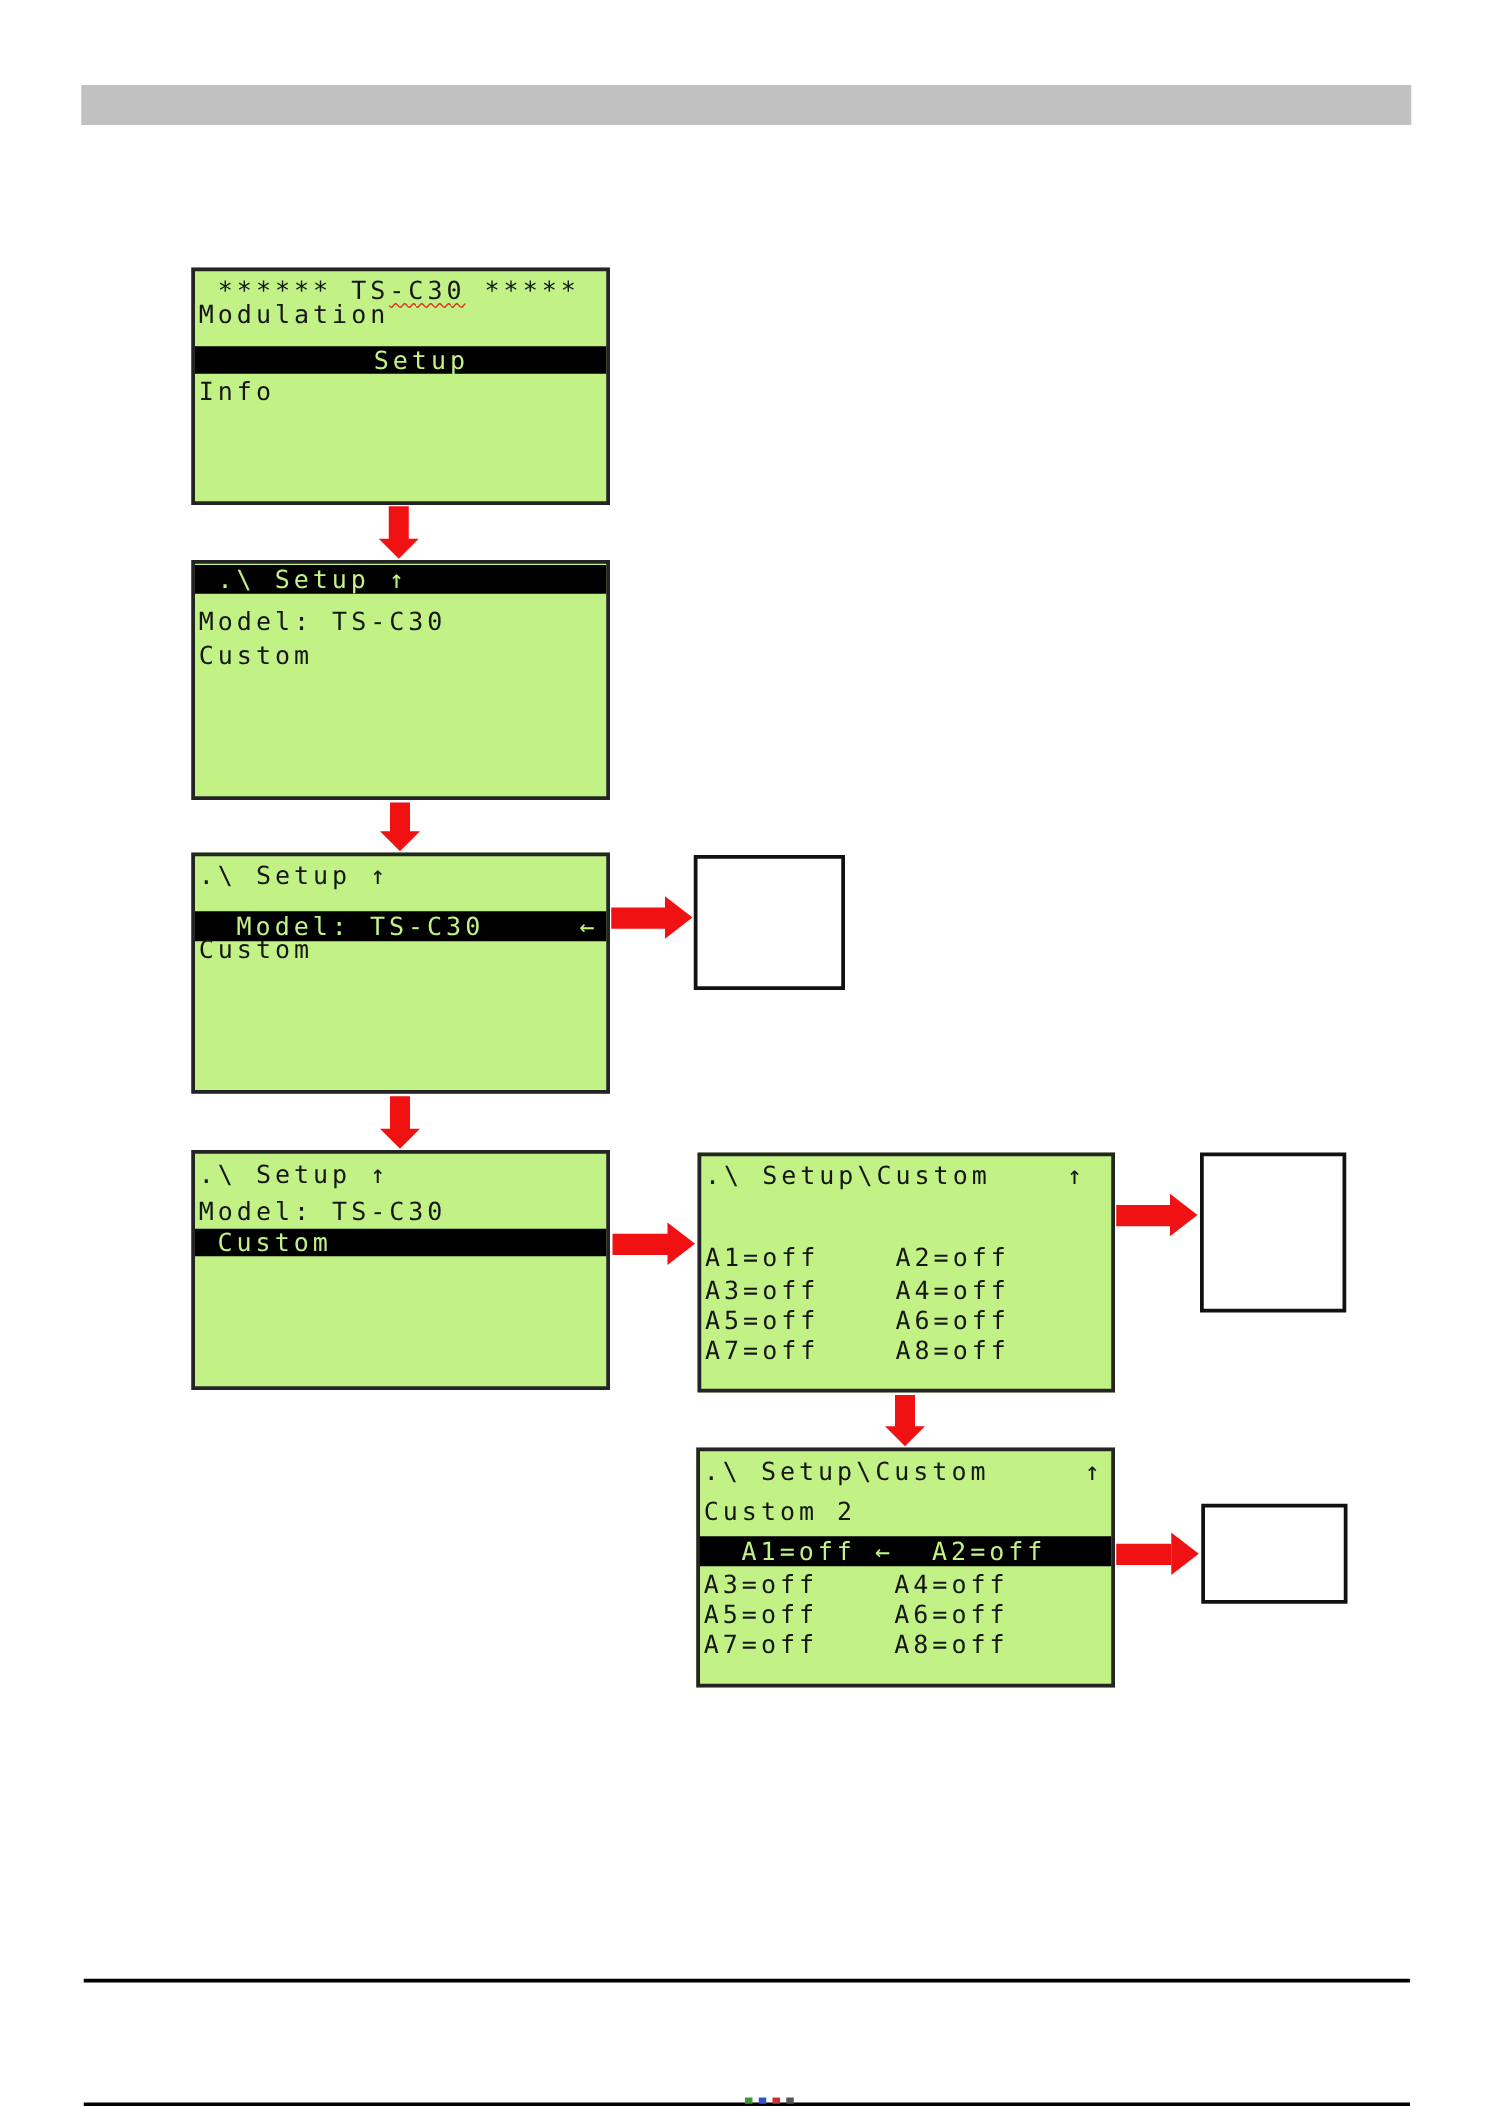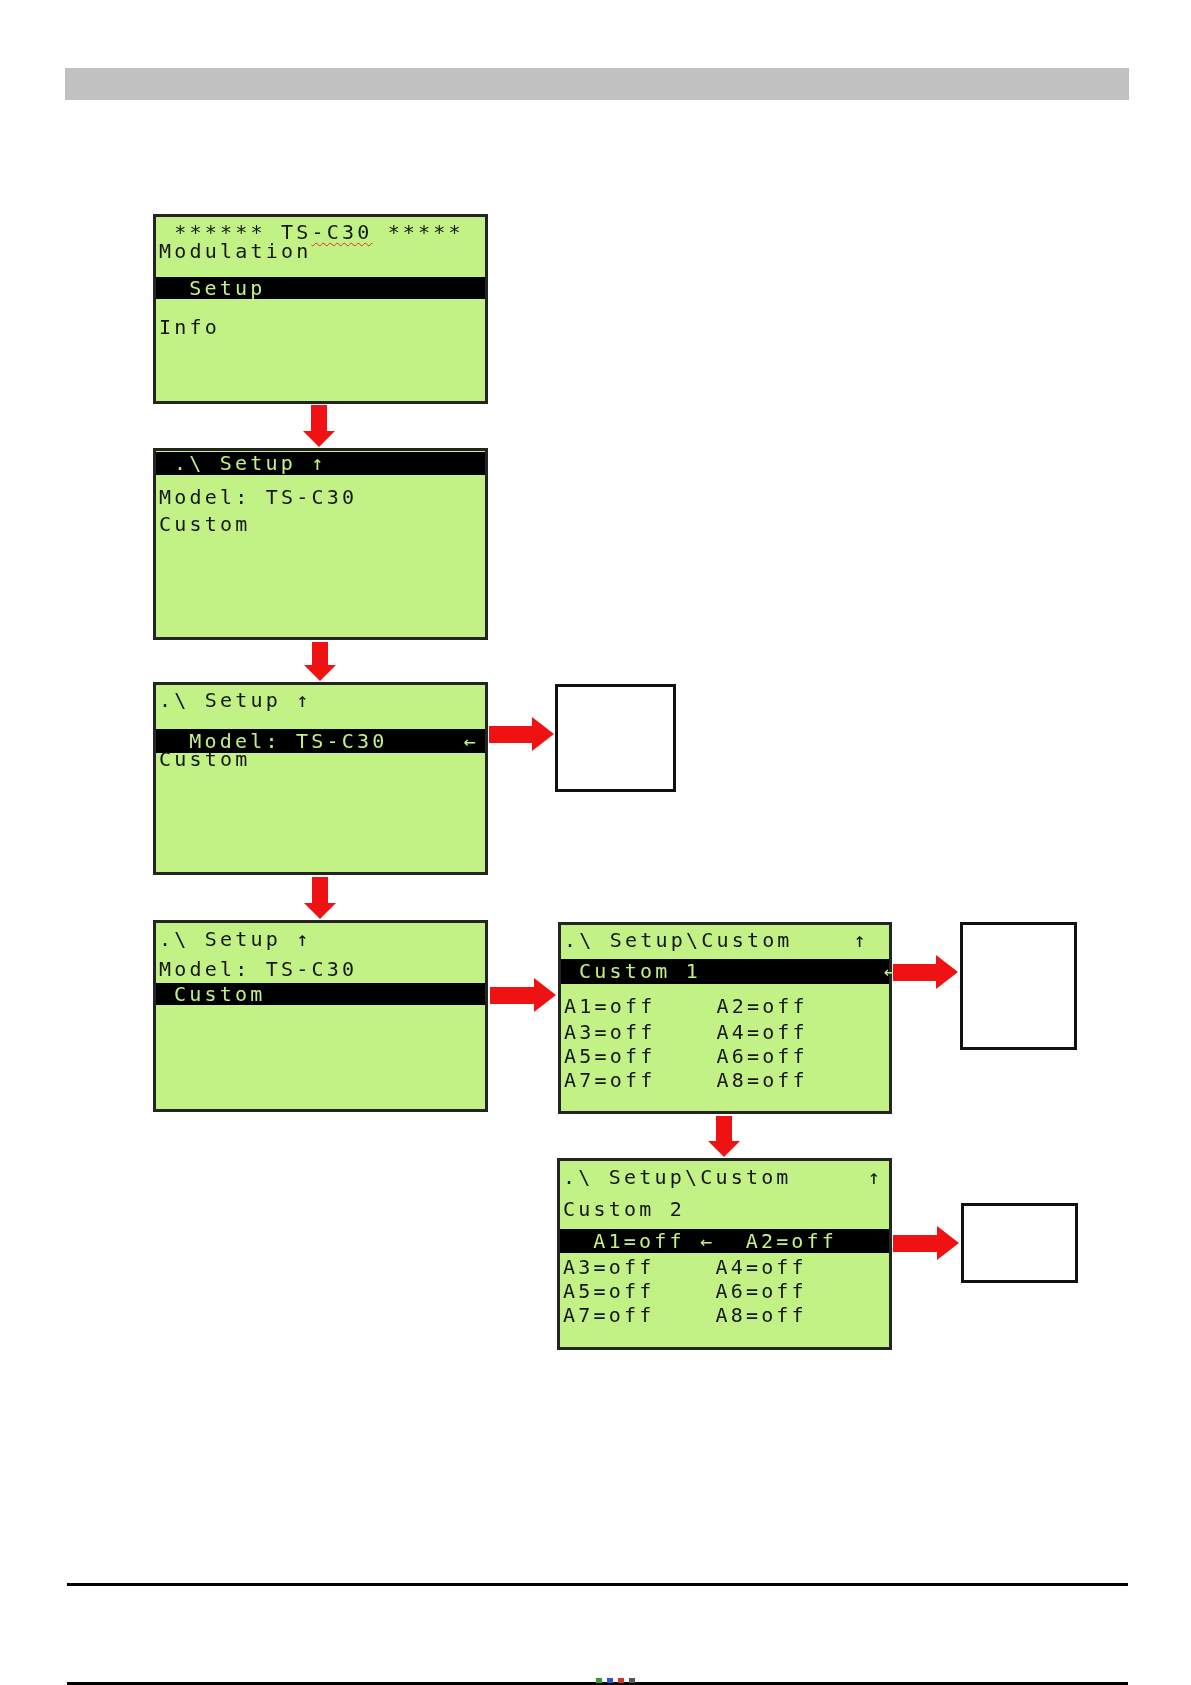--- a/index.html
+++ b/index.html
@@ -30,27 +30,27 @@
   .rule{position:absolute;background:#000000;}
   .dot{position:absolute;width:6px;height:5px;}
 </style>
 </head>
 <body>
 
 <div id="page">
 
   <div class="graybar"></div>
 
-  <div class="lcd" style="left:153px;top:214px;width:335px;height:190px;">
+  <div class="lcd" style="left:153px;top:214px;width:335px;height:190px;text-align:center;">
     <div class="lr" style="top:5px"><span> ****** TS</span><span class="squig">-C30</span><span> *****</span></div>
     <div class="lr" style="top:24px">Modulation</div>
     <div class="bar" style="top:60px;height:22px;">
       <div class="lr s1b"> Setup</div>
     </div>
-    <div class="lr" style="top:100px">Info</div>
+    <div class="lr" style="top:86px">Info</div>
   </div>
 
   <div>
     <div class="shaft" style="left:311px;top:405px;width:16px;height:28px;"></div>
     <div class="head-down" style="left:303px;top:431px;"></div>
   </div>
 
   <div class="lcd" style="left:153px;top:448px;width:335px;height:192px;">
     <div class="bar" style="top:1px;height:23px;">
       <div class="lr s2b">.\ Setup ↑</div>
@@ -91,23 +91,20 @@
     </div>
   </div>
 
   <div>
     <div class="shaft" style="left:490px;top:987px;width:46px;height:17px;"></div>
     <div class="head-right" style="left:534px;top:978px;"></div>
   </div>
 
   <div class="lcd" style="left:558px;top:922px;width:334px;height:192px;">
     <div class="lr" style="top:5px">.\ Setup\Custom    ↑</div>
-    <div class="bar" style="top:34px;height:25px;">
-      <div class="lr s5b">Custom 1            ←</div>
-    </div>
     <div class="lr" style="top:71px">A1=off    A2=off</div>
     <div class="lr" style="top:97px">A3=off    A4=off</div>
     <div class="lr" style="top:121px">A5=off    A6=off</div>
     <div class="lr" style="top:145px">A7=off    A8=off</div>
   </div>
 
   <div>
     <div class="shaft" style="left:893px;top:964px;width:43px;height:17px;"></div>
     <div class="head-right" style="left:936px;top:955px;"></div>
   </div>

